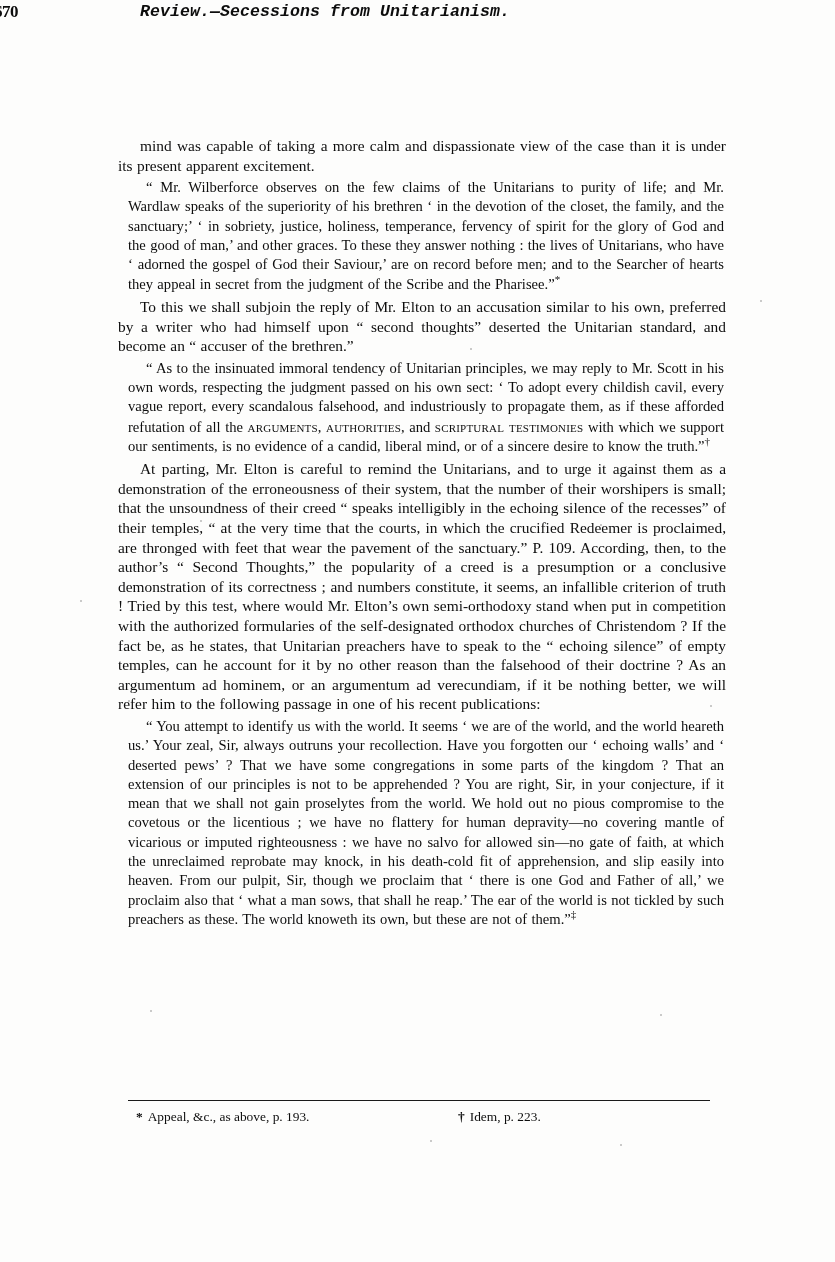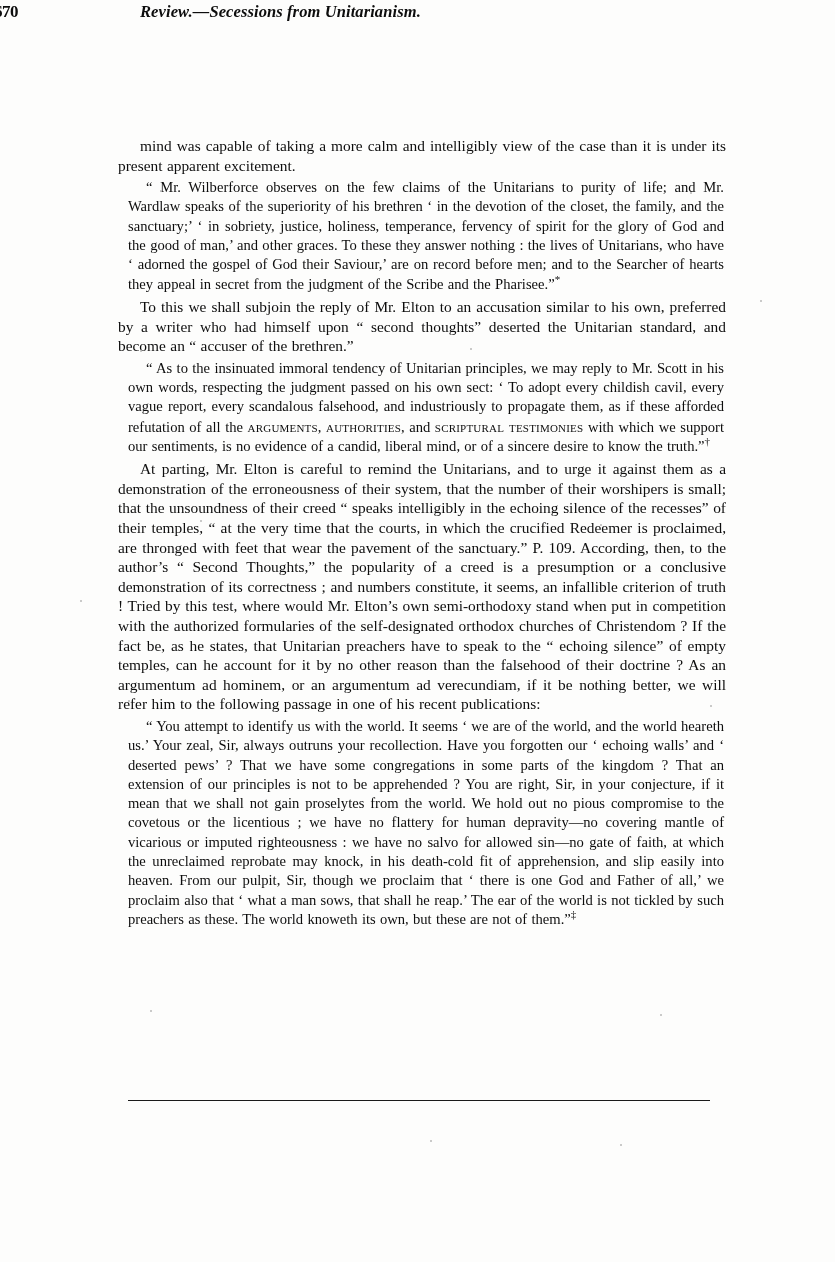--- a/index.html
+++ b/index.html
@@ -40,20 +40,21 @@
     letter-spacing: -0.5px;
   }
   .runhead-title {
     position: absolute;
     left: 140px;
     top: 2px;
     font-weight: 700;
     font-style: italic;
     font-size: 16.5px;
     white-space: nowrap;
+    font-family: Liberation Mono, monospace;
   }
   
   p.para {
     margin: 0 0 0 0;
     text-align: justify;
     text-justify: inter-word;
     font-size: 15.4px;
     line-height: 19.6px;
     text-indent: 22px;
     word-spacing: 0.6px;
@@ -124,40 +125,48 @@
 <div class="page">
 
   <div class="runhead">
     <span class="folio">670</span>
     <span class="runhead-title">Review.—Secessions from Unitarianism.</span>
   </div>
 
   <div class="content" style="top:136px;">
 
     <p class="para">
-      <span>mind was capable of taking a more calm and intelligibly view of the case than it is under its present apparent excitement.</span>
+      <span>mind was capable of taking a more calm and dispassionate view of the case than it is under its present apparent excitement.</span>
     </p>
 
     <p class="para quote lead"><span>“ Mr. Wilberforce observes on the few claims of the Unitarians to purity of life; and Mr. Wardlaw speaks of the superiority of his brethren ‘ in the devotion of the closet, the family, and the sanctuary;’ ‘ in sobriety, justice, holiness, temperance, fervency of spirit for the glory of God and the good of man,’ and other graces. To these they answer nothing : the lives of Unitarians, who have ‘ adorned the gospel of God their Saviour,’ are on record before men; and to the Searcher of hearts they appeal in secret from the judgment of the </span><span class="it">Scribe</span><span> and the </span><span class="it">Pharisee.</span><span>”</span><sup class="fn">*</sup></p>
 
     <p class="para lead">
       <span>To this we shall subjoin the reply of Mr. Elton to an accusation similar to his own, preferred by a writer who had himself upon “ second thoughts” deserted the Unitarian standard, and become an “ accuser of the brethren.”</span>
     </p>
 
     <p class="para quote lead"><span>“ As to the insinuated immoral tendency of Unitarian principles, we may reply to Mr. Scott in his own words, respecting the judgment passed on his own sect: ‘ To adopt every childish cavil, every vague report, </span><span class="it">every scandalous falsehood</span><span>, and industriously to propagate them, as if these afforded refutation of all the </span><span class="sc">arguments</span><span>, </span><span class="sc">authorities</span><span>, and </span><span class="sc">scriptural testimonies</span><span> with which we support our sentiments, is no evidence of a </span><span class="it">candid, liberal mind</span><span>, or of a </span><span class="it">sincere desire to know the truth.</span><span>”</span><sup class="fn">†</sup></p>
 
     <p class="para lead"><span>At parting, Mr. Elton is careful to remind the Unitarians, and to urge it against them as a demonstration of the erroneousness of their system, that the number of their worshipers is small; that the unsoundness of their creed “ speaks intelligibly in the echoing silence of the recesses” of their temples, “ at the very time that the courts, in which the crucified Redeemer is proclaimed, are thronged with feet that wear the pavement of the sanctuary.” P. 109. According, then, to the author’s “ Second Thoughts,” the popularity of a creed is a presumption or a conclusive demonstration of its correctness ; and numbers constitute, it seems, an infallible criterion of truth ! Tried by this test, where would Mr. Elton’s own semi-orthodoxy stand when put in competition with the authorized formularies of the self-designated orthodox churches of Christendom ? If the fact be, as he states, that Unitarian preachers </span><span class="it">have to speak to the</span><span> “ echoing silence” of empty temples, can he account for it by no other reason than the falsehood of their doctrine ? As an </span><span class="it">argumentum ad hominem</span><span>, or an </span><span class="it">argumentum ad verecundiam</span><span>, if it be nothing better, we will refer him to the following passage in one of his recent publications:</span></p>
 
     <p class="para quote lead"><span>“ You attempt to identify us with the world. It seems ‘ we are of the world, and the world heareth us.’ Your zeal, Sir, always outruns your recollection. Have you forgotten our ‘ echoing walls’ and ‘ deserted pews’ ? That we have </span><span class="it">some</span><span> congregations in </span><span class="it">some</span><span> parts of the kingdom ? That an extension of our principles is not to be apprehended ? You are right, Sir, in your conjecture, if it mean that we shall not gain proselytes from the world. We hold out no pious compromise to the covetous or the licentious ; we have no flattery for human depravity—no covering mantle of vicarious or imputed righteousness : we have no salvo for allowed sin—no gate of faith, at which the unreclaimed reprobate may knock, in his death-cold fit of apprehension, and slip easily into heaven. From our pulpit, Sir, though we proclaim that ‘ there is one God and Father of all,’ we proclaim also that ‘ what a man sows, that shall he reap.’ The ear of the world is not tickled by such preachers as these. The world knoweth its own, but these are not of them.”</span><sup class="fn">‡</sup></p>
 
   </div>
 
   <div class="fn-rule"></div>
 
   <div class="footnotes">
+    <div class="fn-row">
+      <span class="fn-a">
+        <span class="fn-mark">*</span><span>Appeal, &amp;c., as above, p. 193.</span>
+      </span>
+      <span class="fn-b">
+        <span class="fn-mark">†</span><span>Idem, p. 223.</span>
+      </span>
+    </div>
   </div>
 
 <div class="speck" style="left: 160px; top: 190px;"></div>
     <div class="speck" style="left: 300px; top: 188px;"></div>
     <div class="speck" style="left: 520px; top: 186px;"></div>
     <div class="speck" style="left: 690px; top: 192px;"></div>
     <div class="speck" style="left: 140px; top: 350px;"></div>
     <div class="speck" style="left: 470px; top: 348px;"></div>
     <div class="speck" style="left: 200px; top: 520px;"></div>
     <div class="speck" style="left: 600px; top: 524px;"></div>

